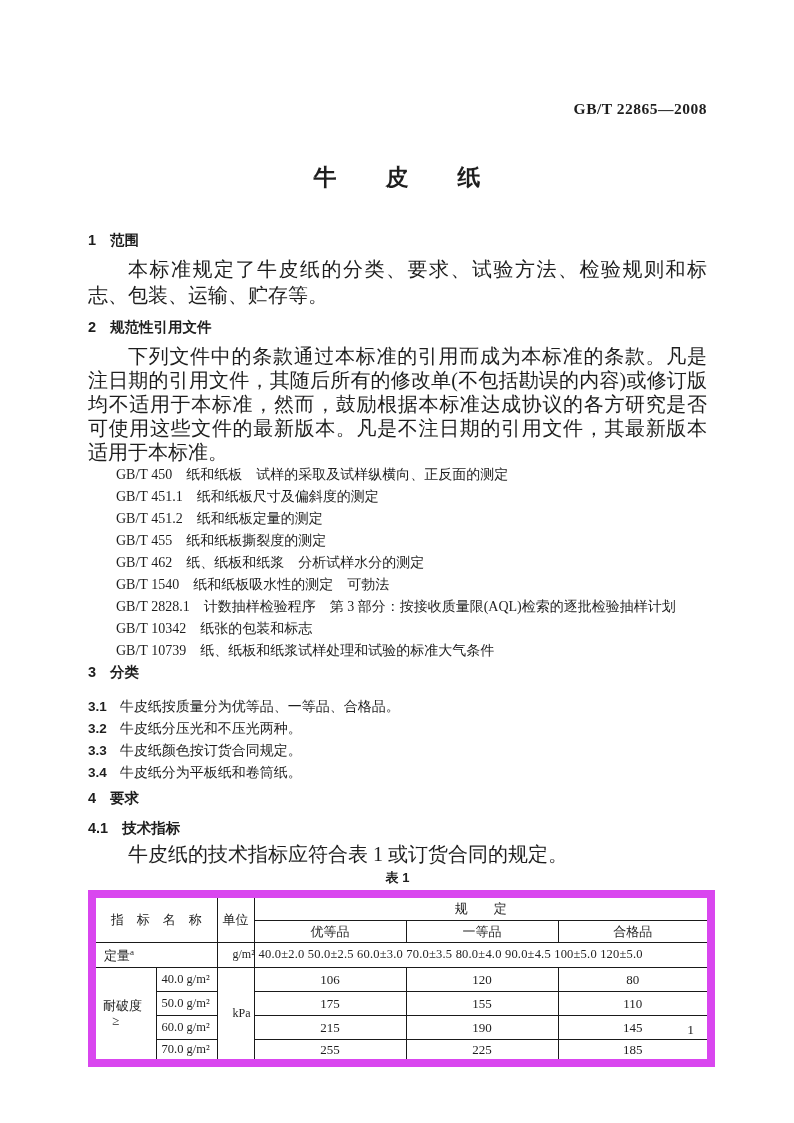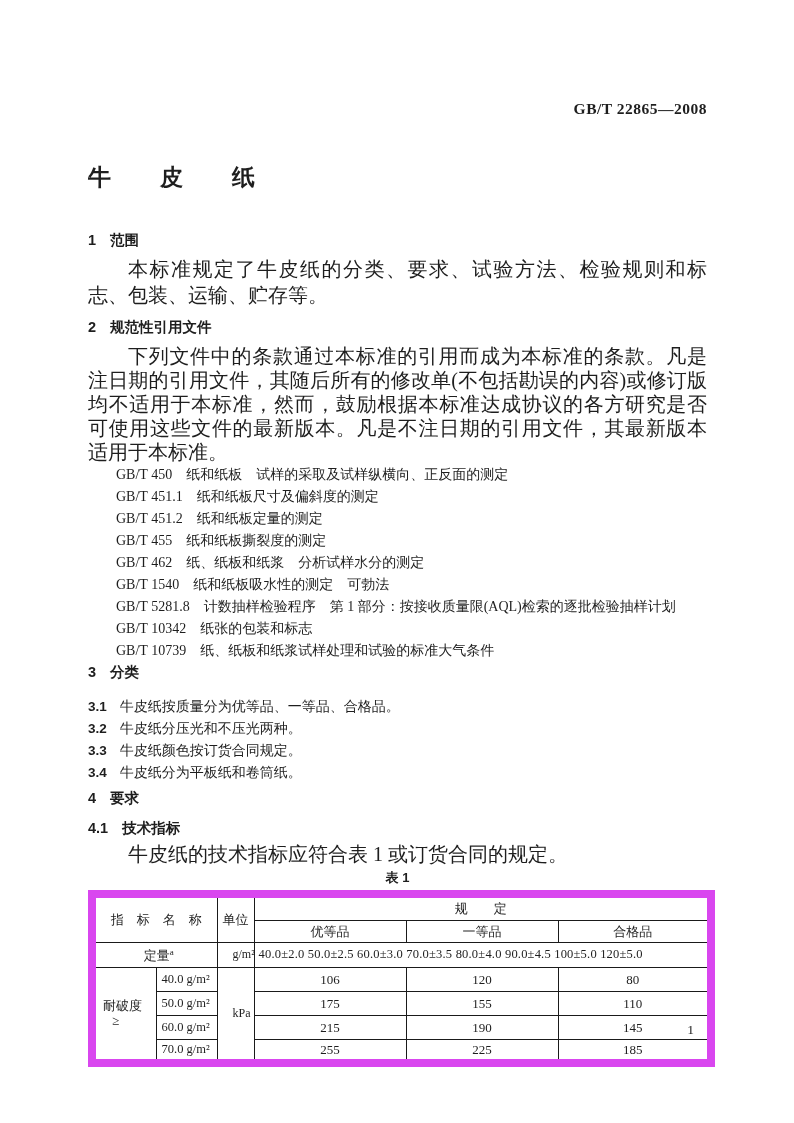--- a/index.html
+++ b/index.html
@@ -22,20 +22,21 @@
   .doc-number {
     margin-top: 88px;
     text-align: right;
     font-weight: bold;
     font-size: 15.5px;
     letter-spacing: 0.5px;
     line-height: 18px;
   }
   .doc-title {
     margin-top: 46px;
+    text-align: center;
     font-family: "Liberation Sans", "DejaVu Sans", sans-serif;
     font-size: 23px;
     font-weight: bold;
     letter-spacing: 1px;
     line-height: 26px;
   }
   .sec-h {
     font-family: "Liberation Sans", "DejaVu Sans", sans-serif;
     font-size: 14.5px;
     font-weight: bold;
@@ -96,21 +97,21 @@
   }
   tr.r-h1 { height: 26px; }
   tr.r-h2 { height: 22px; }
   tr.r-bw { height: 25px; }
   tr.r-b  { height: 24px; }
   table.spec .th {
     font-family: "Liberation Sans", "DejaVu Sans", sans-serif;
     font-weight: normal;
     font-size: 13px;
   }
-  table.spec .lbl { text-align: center; padding-left: 8px; }
+  table.spec .lbl { text-align: left; padding-left: 8px; }
   table.spec .lbl sup { font-size: 9px; }
   table.spec .lbl-burst { text-align: left; padding-left: 7px; }
   table.spec .lbl-burst .ge { margin-left: 9px; font-size: 13px; }
   table.spec .unit { padding: 0 15px; font-size: 12px; }
   table.spec .wt {
     text-align: left;
     padding-left: 5px;
     font-size: 12.5px;
     white-space: nowrap;
   }
@@ -148,21 +149,21 @@
       <span class="num">2</span><span>规范性引用文件</span>
     </div>
     <p class="para intro">下列文件中的条款通过本标准的引用而成为本标准的条款。凡是注日期的引用文件，其随后所有的修改单(不包括勘误的内容)或修订版均不适用于本标准，然而，鼓励根据本标准达成协议的各方研究是否可使用这些文件的最新版本。凡是不注日期的引用文件，其最新版本适用于本标准。</p>
     <div class="refs">
       <div class="ref">GB/T 450　纸和纸板　试样的采取及试样纵横向、正反面的测定</div>
       <div class="ref">GB/T 451.1　纸和纸板尺寸及偏斜度的测定</div>
       <div class="ref">GB/T 451.2　纸和纸板定量的测定</div>
       <div class="ref">GB/T 455　纸和纸板撕裂度的测定</div>
       <div class="ref">GB/T 462　纸、纸板和纸浆　分析试样水分的测定</div>
       <div class="ref">GB/T 1540　纸和纸板吸水性的测定　可勃法</div>
-      <div class="ref">GB/T 5281.8　计数抽样检验程序　第 1 部分：按接收质量限(AQL)检索的逐批检验抽样计划</div>
+      <div class="ref">GB/T 2828.1　计数抽样检验程序　第 3 部分：按接收质量限(AQL)检索的逐批检验抽样计划</div>
       <div class="ref">GB/T 10342　纸张的包装和标志</div>
       <div class="ref">GB/T 10739　纸、纸板和纸浆试样处理和试验的标准大气条件</div>
     </div>
 
     <div class="sec-h h1-s3">
       <span class="num">3</span><span>分类</span>
     </div>
     <div class="clauses">
       <div class="clause">
         <span class="num">3.1</span><span>牛皮纸按质量分为优等品、一等品、合格品。</span>

